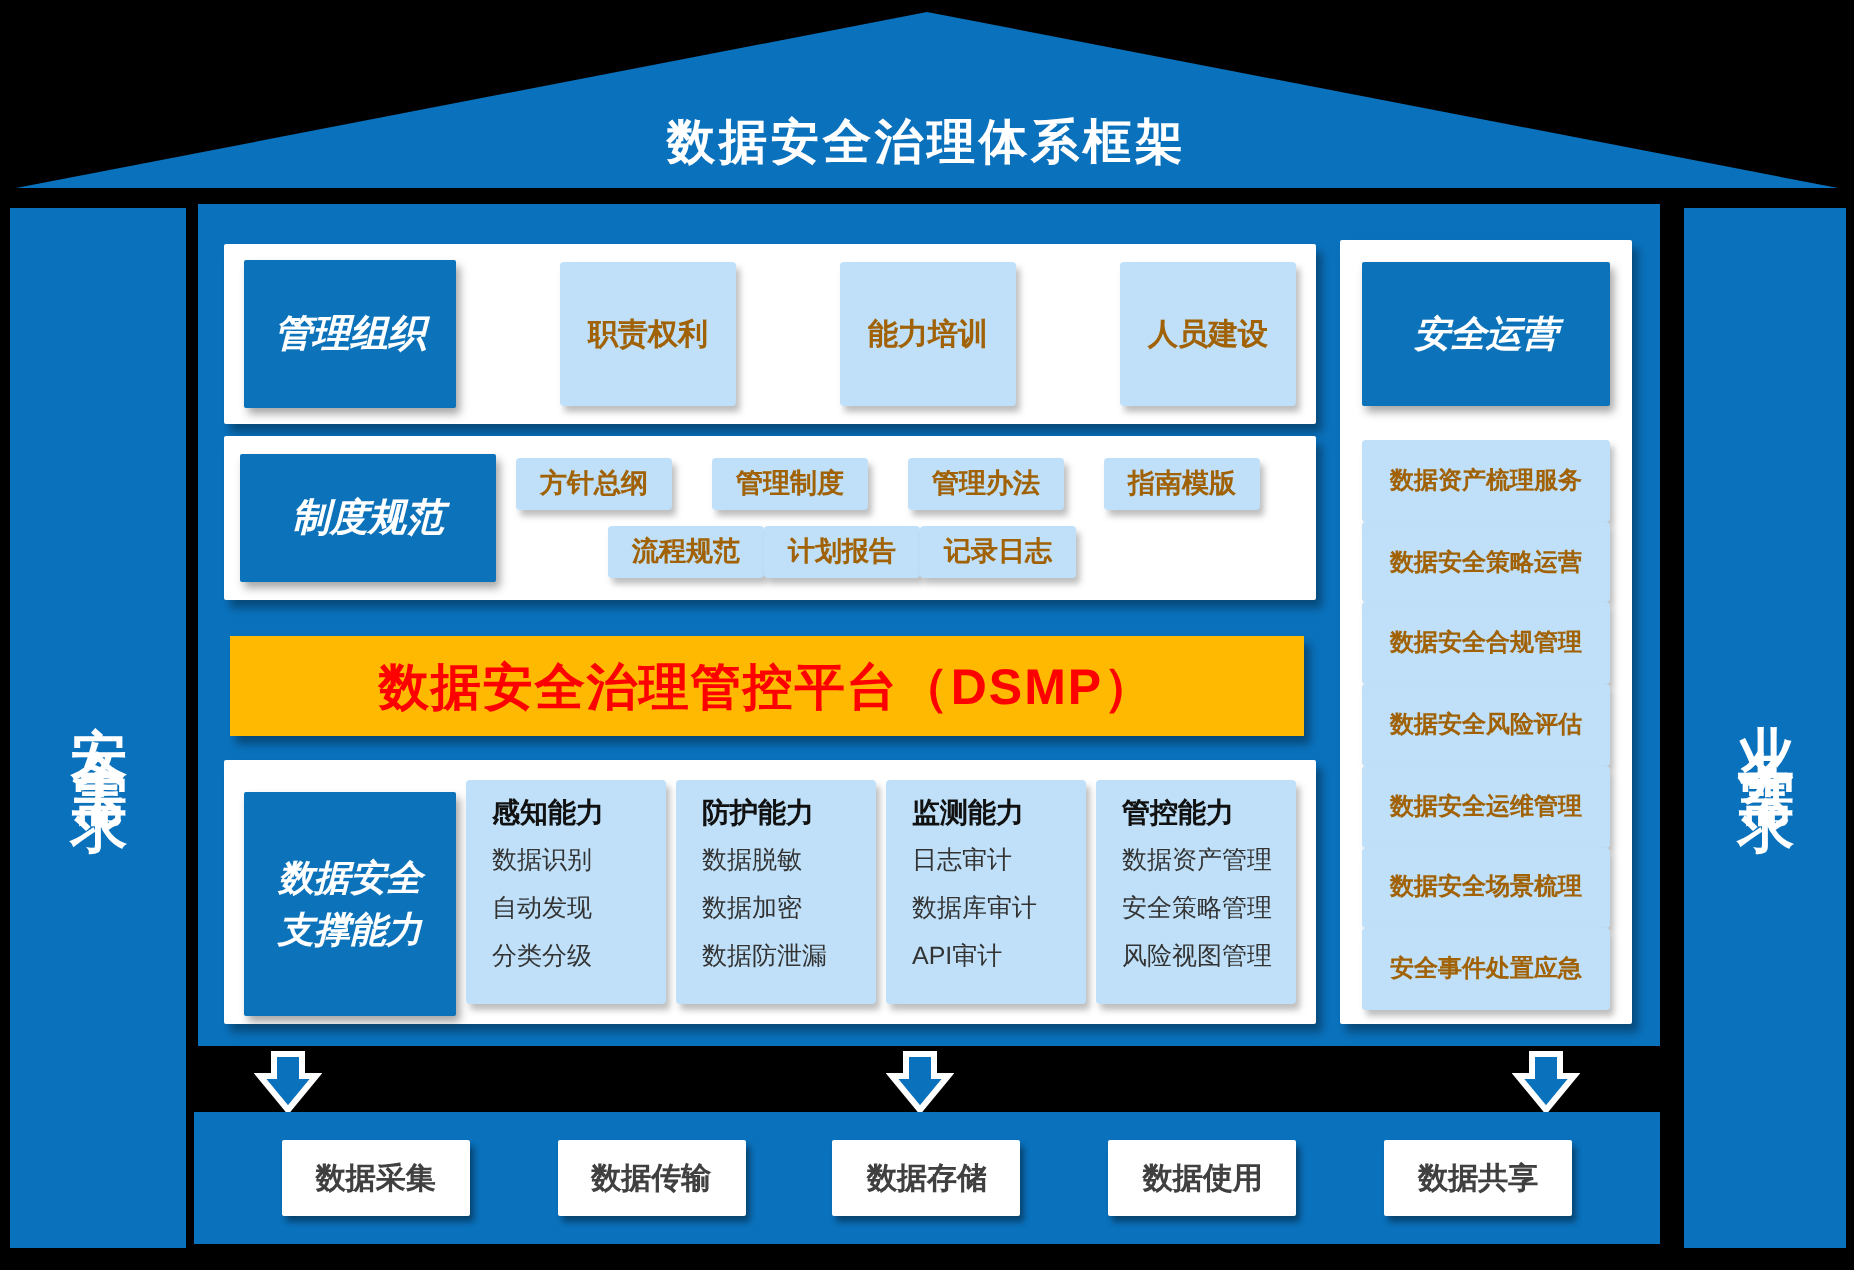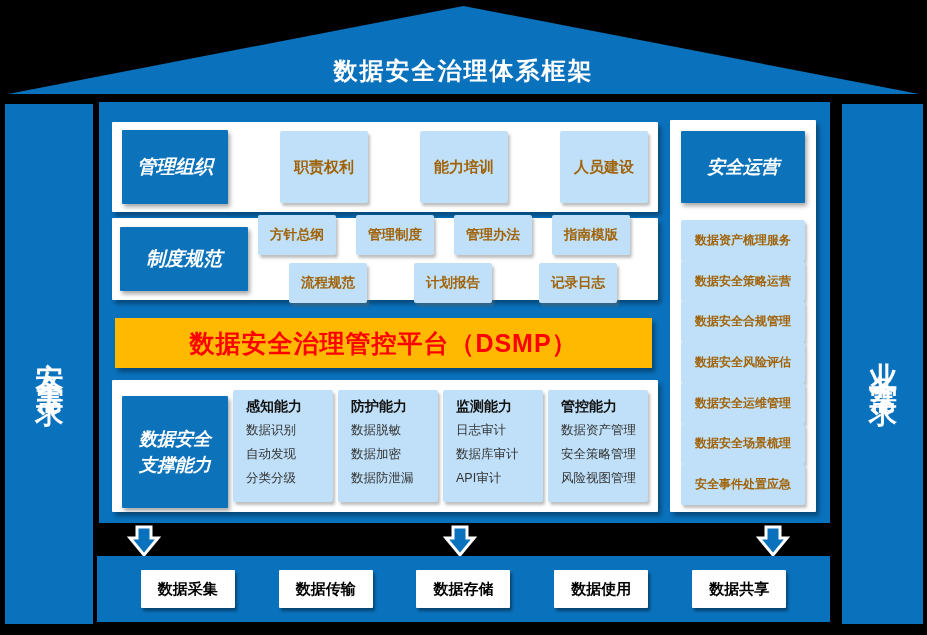--- a/index.html
+++ b/index.html
@@ -58,22 +58,22 @@
   .p1 { left:13px; top:20px; width:546px; height:90px; display:flex; align-items:center; justify-content:space-between; padding:0 10px; }
   .p1 .darkbox { width:106px; height:74px; font-size:19px; }
   .p1 .lightbox { width:88px; height:72px; font-size:15px; }
 
   
   .p2 { left:13px; top:116px; width:546px; height:82px; display:flex; align-items:center; padding:0 8px; }
   .p2 .darkbox { width:128px; height:64px; font-size:19px; flex:none; }
   .pill-rows { flex:1; display:flex; flex-direction:column; gap:8px; padding-left:10px; }
   .pill-row { display:flex; }
   .pill-row1 { gap:20px; }
-  .pill-row2 { gap:47px; margin-left:31px; }
-  .pill { width:78px; height:40px; font-size:13.5px; }
+  .pill-row2 { margin-left:46px; }
+  .pill { width:78px; height:26px; font-size:13.5px; }
 
   
   .orange {
     position:absolute; left:16px; top:216px; width:537px; height:50px;
     background:#FFB900; color:#FF0000; font-weight:bold; font-size:25px;
     display:flex; align-items:center; justify-content:center; letter-spacing:1px;
     box-shadow:3px 4px 4px rgba(0,0,0,.35);
   }
 
   
@@ -97,21 +97,21 @@
   .arrow-1 { left:127px; } .arrow-2 { left:443px; } .arrow-3 { left:756px; }
 
   
   .bottom-bar {
     position:absolute; left:97px; top:556px; width:733px; height:66px;
     background:#0A71BC; display:flex; align-items:center; justify-content:space-evenly;
   }
   .lifebox {
     width:94px; height:38px; background:#fff; border-radius:1px;
     display:flex; align-items:center; justify-content:center;
-    font-size:15px; font-weight:bold; color:#000000;
+    font-size:15px; font-weight:bold; color:#404040;
     box-shadow:2px 3px 3px rgba(0,0,0,.4);
   }
 </style>
 </head>
 <body>
 
 <div class="stage">
 
   <div class="roof">
     <div class="roof-title">数据安全治理体系框架</div>

